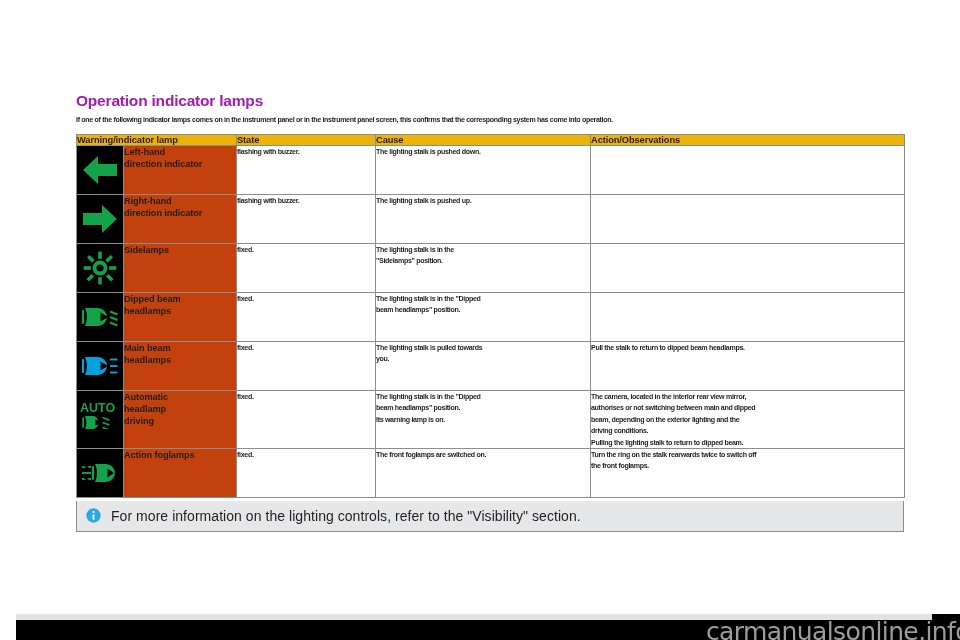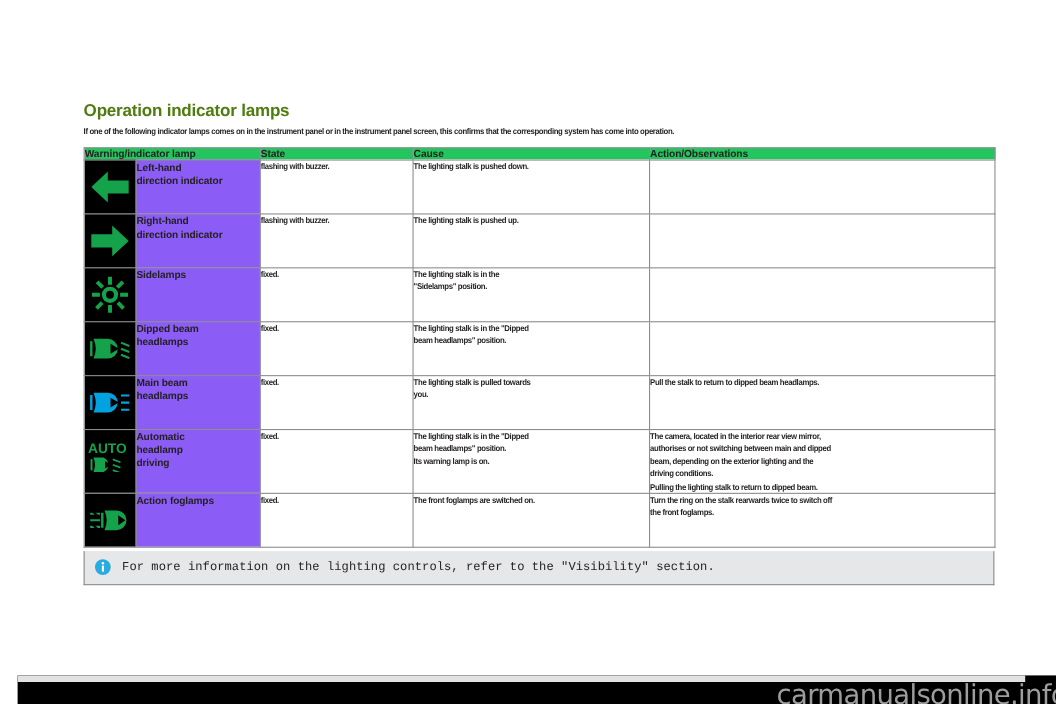--- a/index.html
+++ b/index.html
@@ -25,21 +25,21 @@
   .content {
     position: absolute;
     left: 76px;
     top: 92px;
     width: 828px;
   }
 
   .section-title {
     font-size: 15.5px;
     font-weight: bold;
-    color: #4d7c0f;
+    color: #a21caf;
     letter-spacing: -0.2px;
     margin: 0 0 7px 0;
     line-height: 1.1;
   }
 
   .section-intro {
     font-size: 7.6px;
     font-weight: bold;
     color: #231f20;
     letter-spacing: -0.35px;
@@ -64,39 +64,39 @@
   table.indicator-table col.c-action { width: 314px; }
 
   table.indicator-table th,
   table.indicator-table td {
     border: 1px solid #8d8d8d;
     vertical-align: top;
     padding: 0;
   }
 
   th.hdr {
-    background: #22c55e;
+    background: #eab308;
     color: #231f20;
     font-size: 9.3px;
     font-weight: bold;
     text-align: left;
     padding: 7px 7px 7px 8px;
     letter-spacing: -0.1px;
     line-height: 1.1;
   }
 
   td.icon-cell {
     background: #000000;
     text-align: center;
     vertical-align: middle;
     padding: 0;
   }
 
   td.lamp-cell {
-    background: #8b5cf6;
+    background: #c2410c;
     color: #231f20;
     font-size: 9.2px;
     font-weight: bold;
     padding: 8px 6px 8px 8px;
     line-height: 1.33;
     letter-spacing: -0.1px;
   }
 
   td.txt-cell {
     background: #ffffff;
@@ -133,24 +133,23 @@
     border-top: none;
     width: 828px;
     box-sizing: border-box;
     height: 31px;
     display: flex;
     align-items: center;
     padding-left: 9px;
   }
   .note-icon { flex: 0 0 auto; margin-right: 10px; display:flex; align-items:center; }
   .note-text {
-    font-size: 11px;
+    font-size: 14px;
     color: #231f20;
     letter-spacing: 0.05px;
-    font-family: Liberation Mono, monospace;
   }
 
   .watermark-bar {
     position: absolute;
     left: 16px;
     bottom: 0;
     width: 960px;
     height: 26px;
     background: #000000;
     overflow: hidden;

